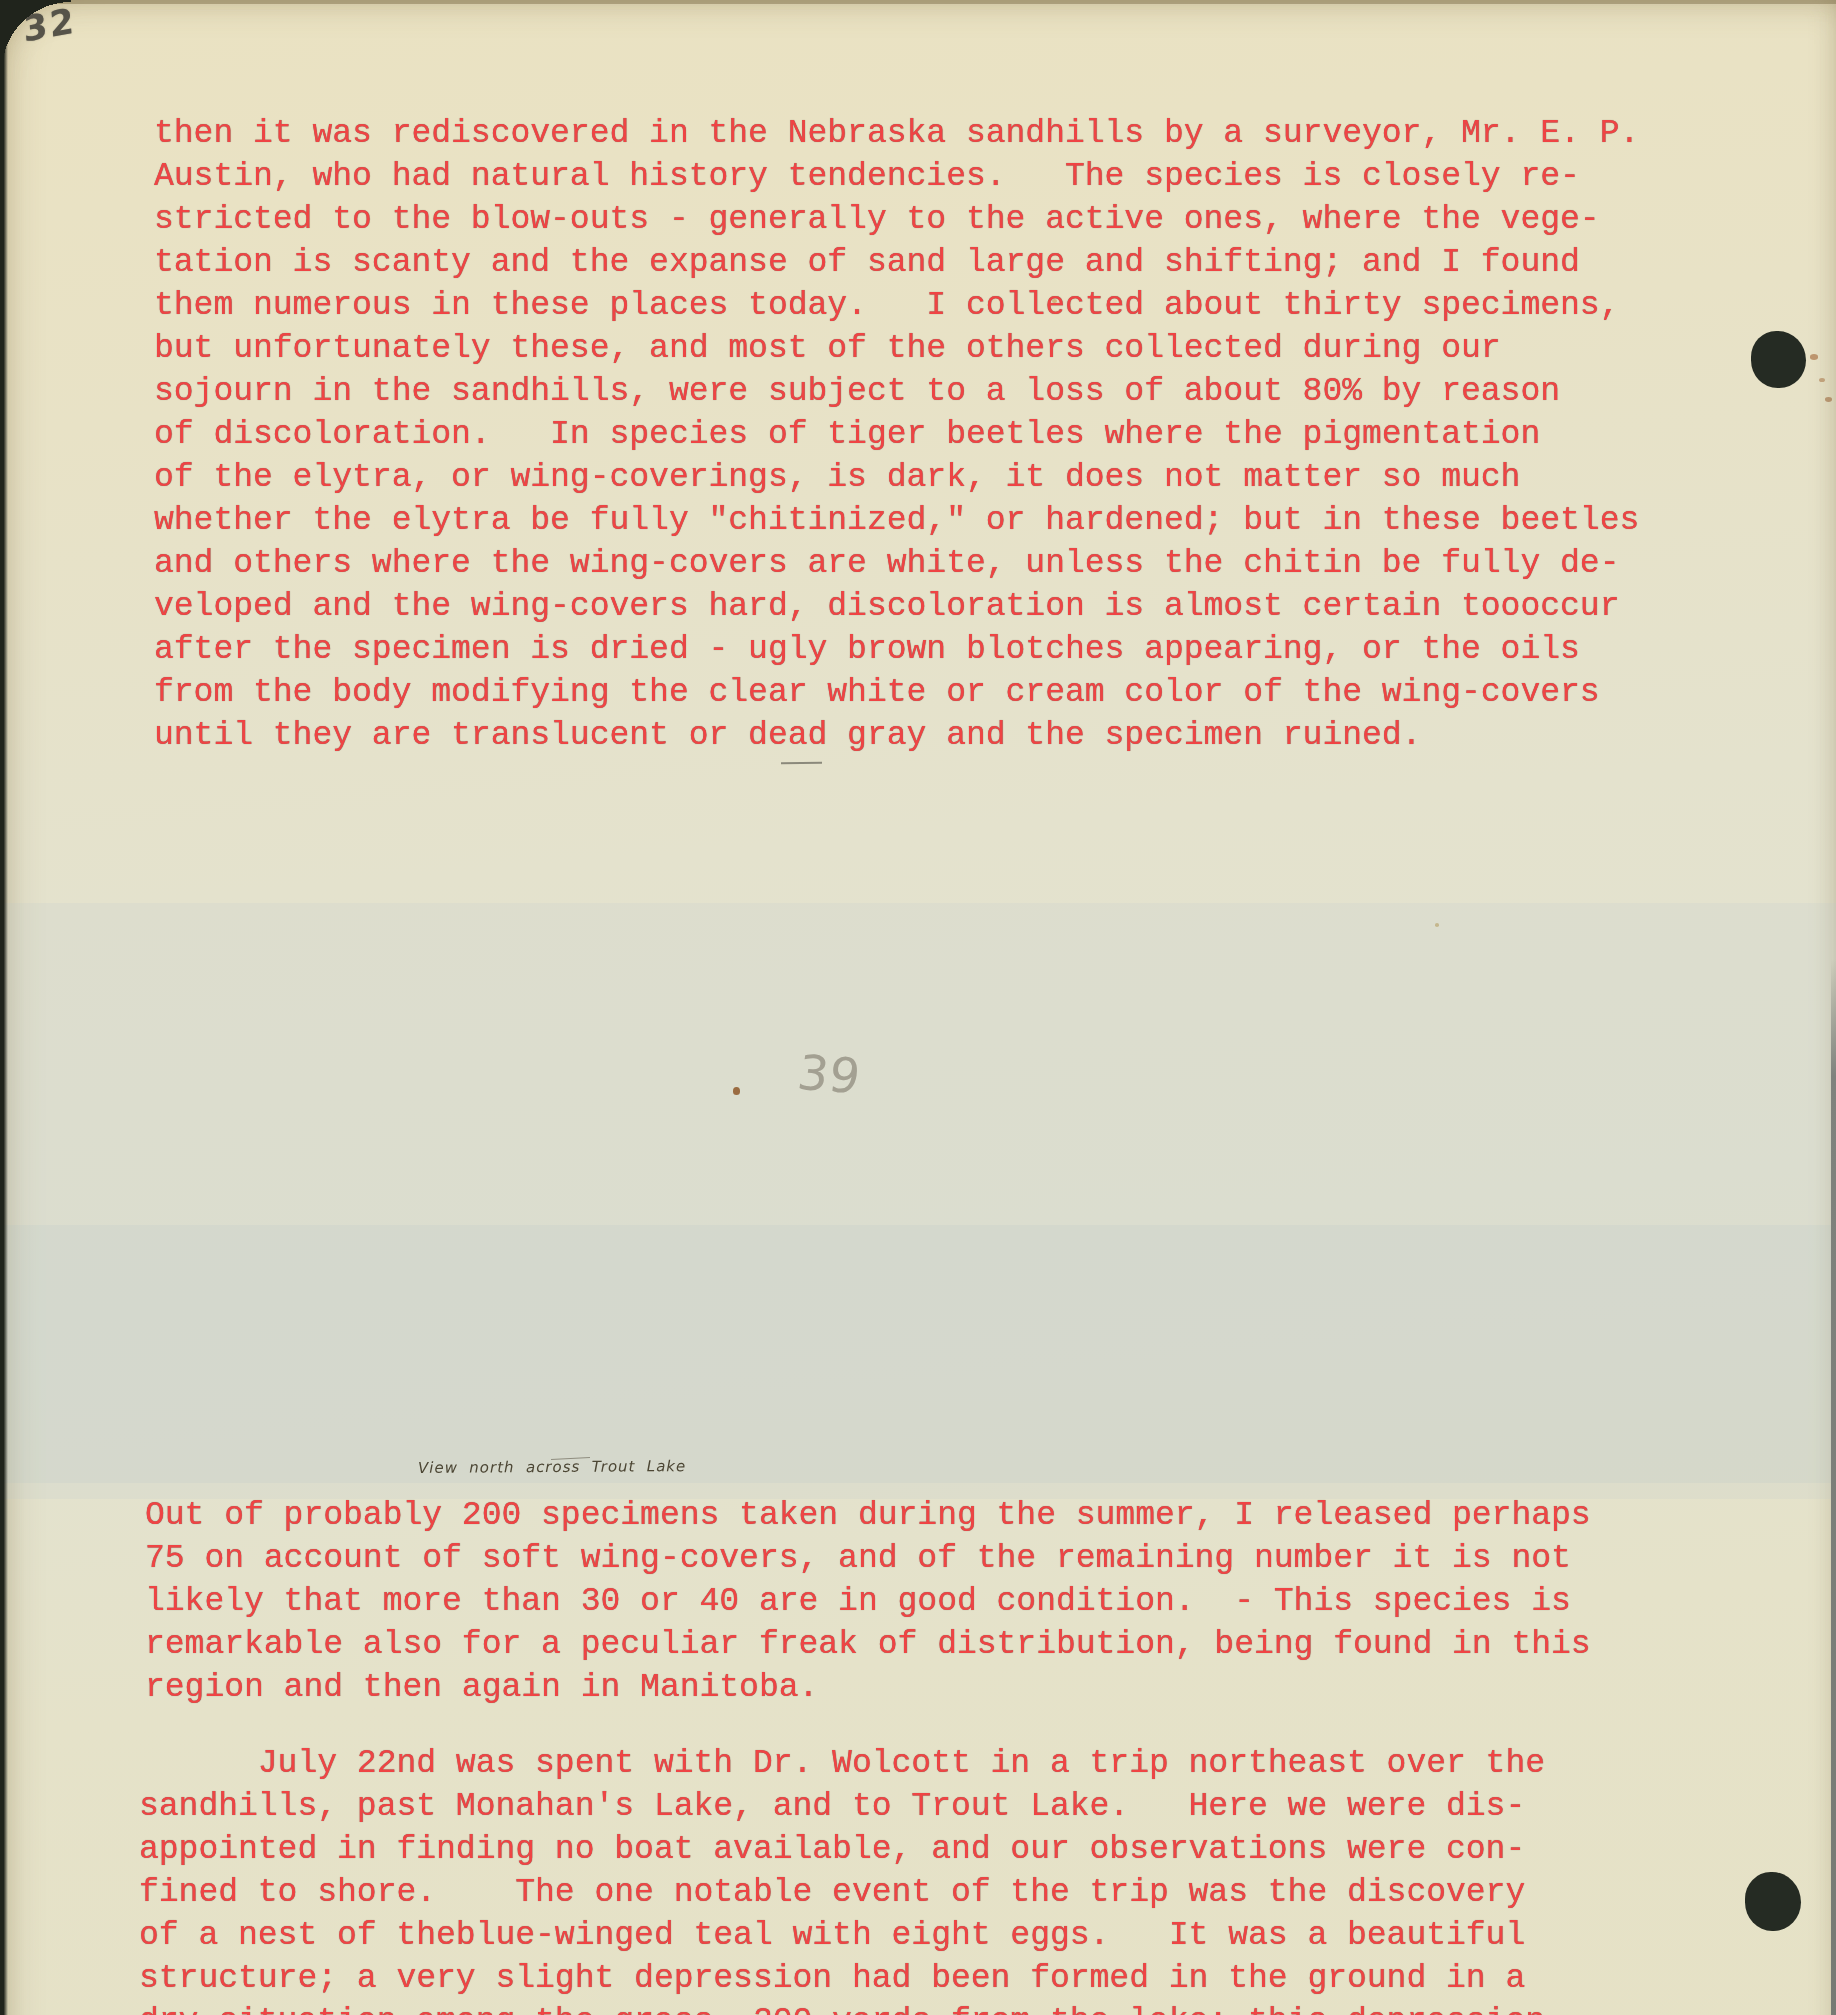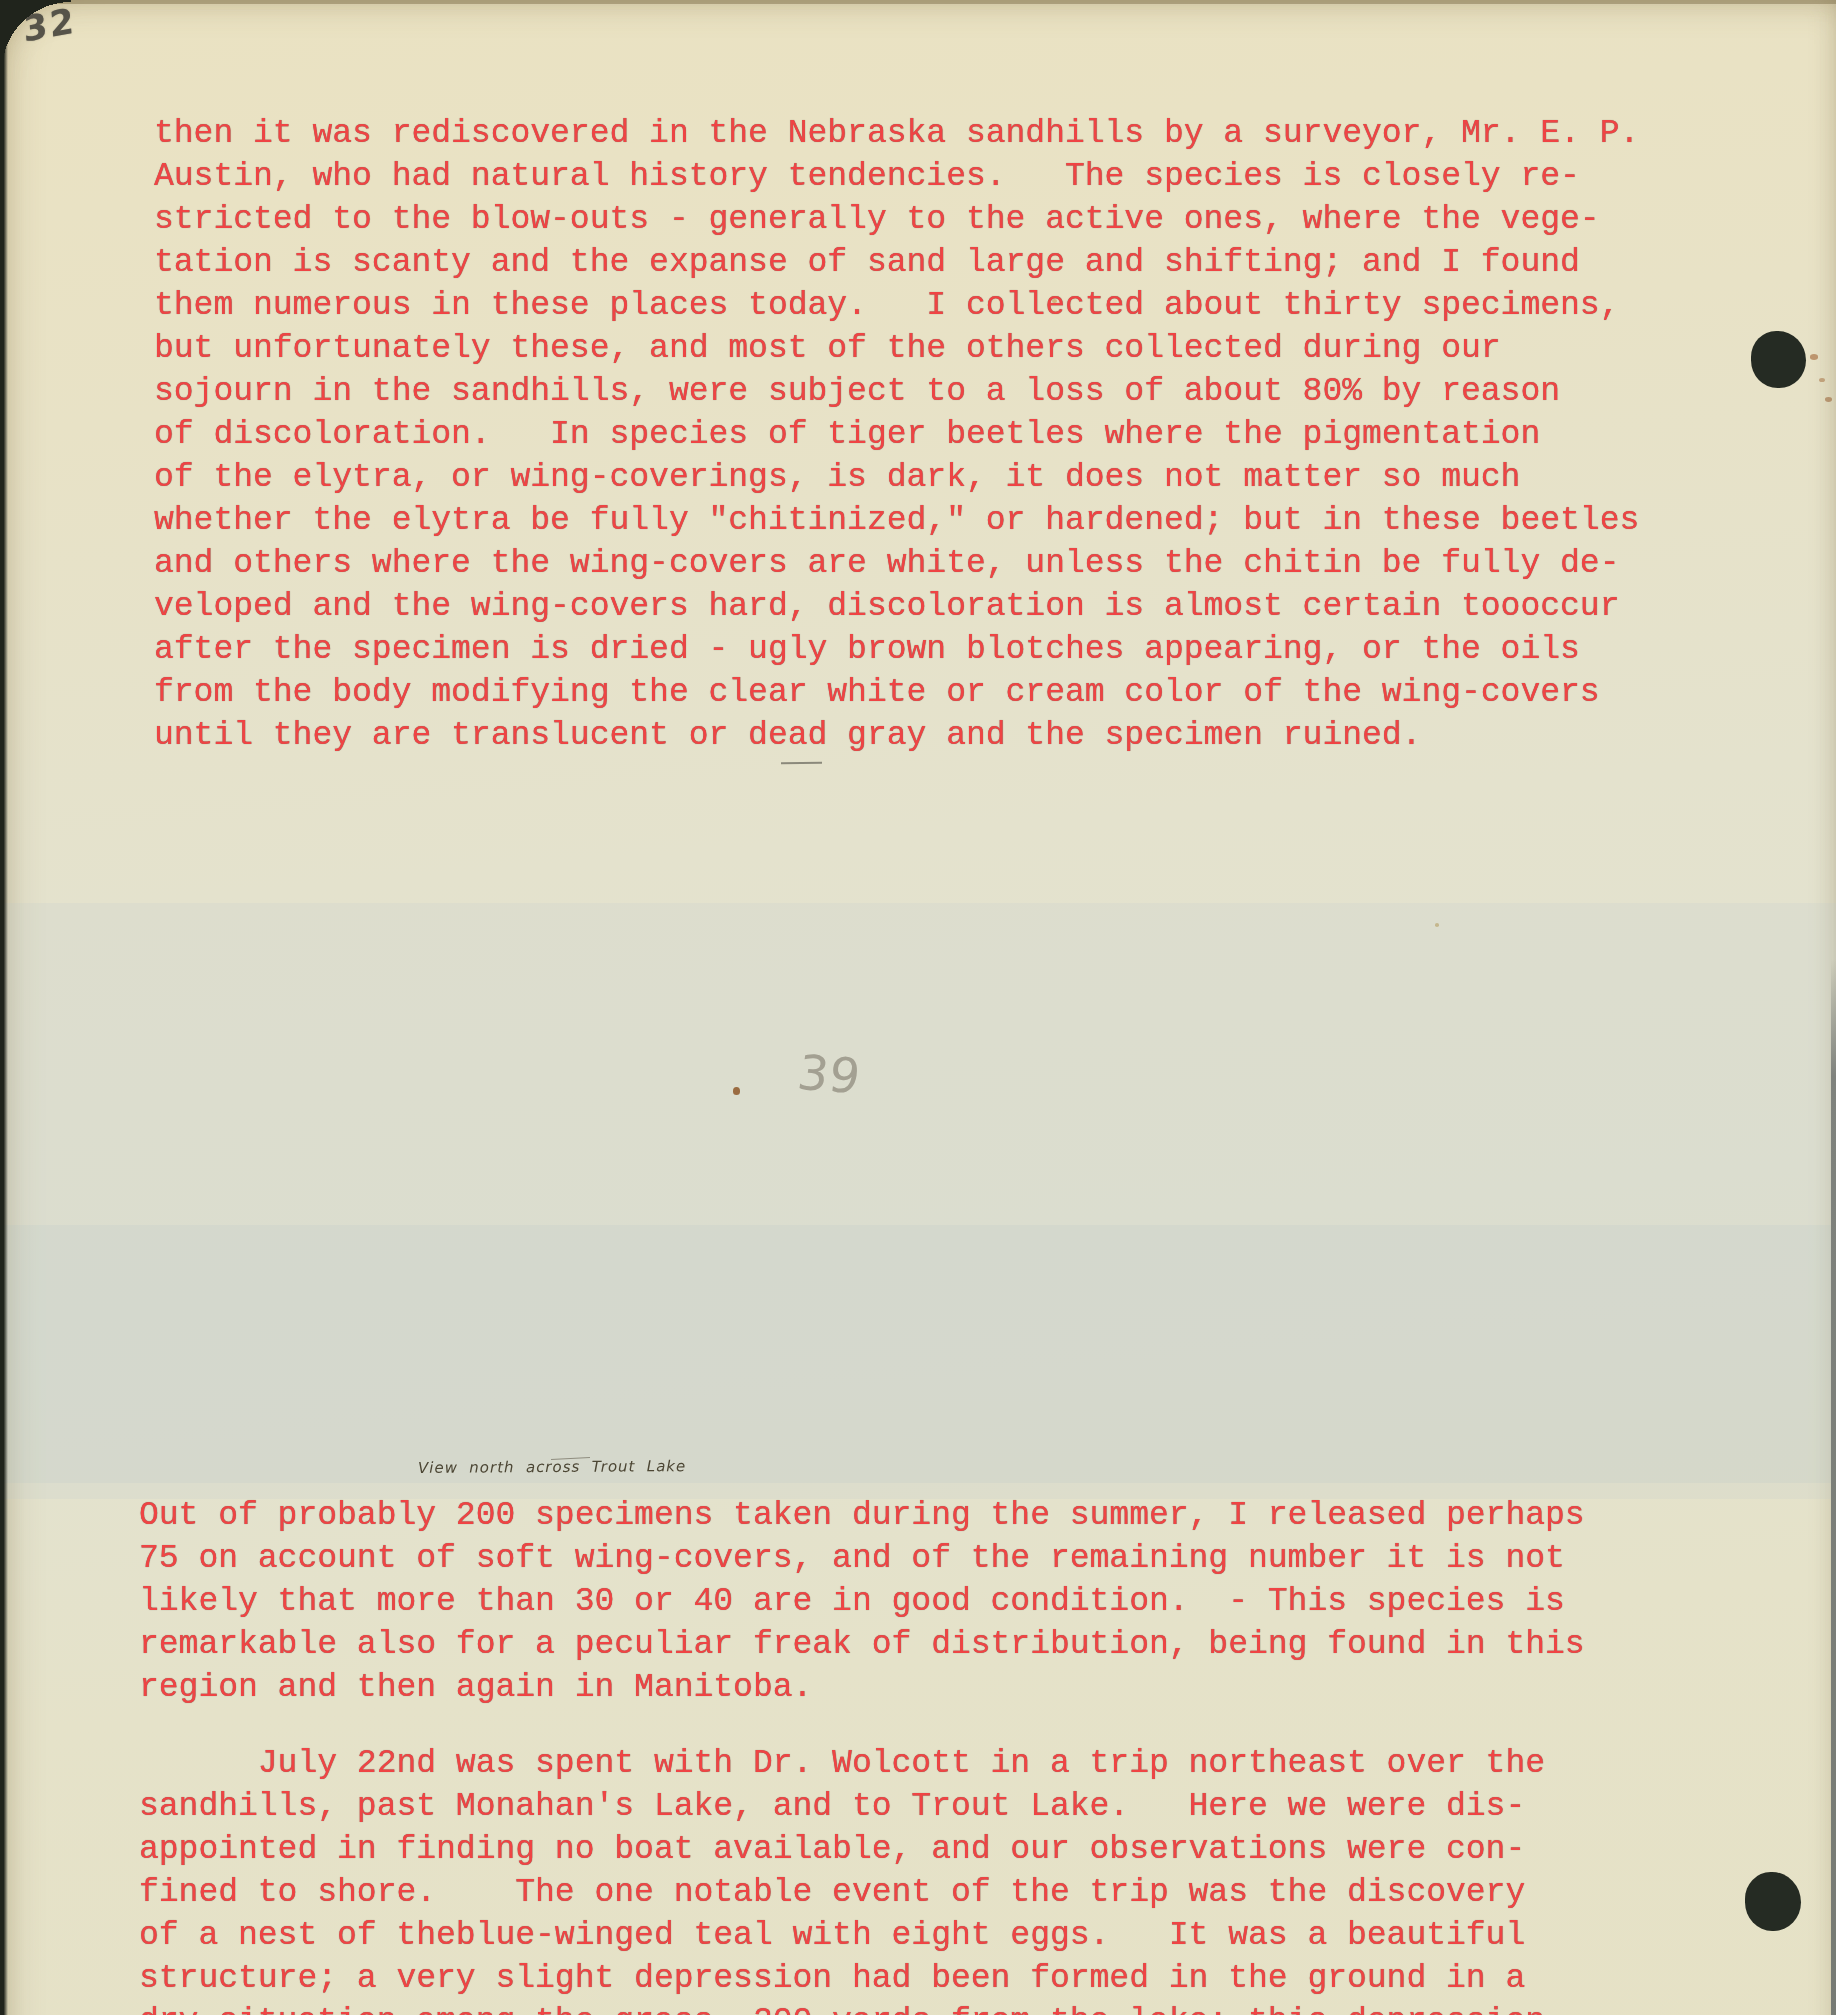--- a/index.html
+++ b/index.html
@@ -25,21 +25,21 @@
   .edge-right{position:absolute;left:1831px;top:959px;width:5.6px;height:1303px;
               background:linear-gradient(to bottom,rgba(126,130,124,0) 0,#7f827d 9%,#747871 100%);}
   .corner-tl{position:absolute;left:0;top:0;width:71px;height:71px;
              background:radial-gradient(circle at 71px 71px,rgba(32,36,28,0) 0 69px,#20241c 69px);}
   
   .typed{position:absolute;white-space:pre;font-family:"Liberation Mono",monospace;
          font-size:33px;line-height:43px;color:#ef4444;
          text-shadow:0 0 0.8px rgba(62,58,48,.65),0.4px 0.4px 0 rgba(62,58,48,.18);
          letter-spacing:0;}
   .p1{left:154px;top:112px;}
-  .p2{left:139px;top:1494px;}
+  .p2{left:145px;top:1494px;}
   .p3{left:139px;top:1742px;}
   
   .hand{position:absolute;font-family:"DejaVu Sans",sans-serif;}
   .pagenum{left:23.4px;top:4.8px;font-size:35px;font-weight:bold;color:#565349;
            transform:rotate(-10deg) skewX(-6deg);letter-spacing:2.4px;
            text-shadow:0 0 1.2px rgba(86,83,73,.5);}
   .pencil39{left:798px;top:1046px;font-size:48px;color:#a3a092;
             transform:rotate(4deg) skewX(-4deg);letter-spacing:0.8px;}
   .caption{left:418px;top:1458px;font-size:15px;font-style:italic;color:#4c4634;
            letter-spacing:1px;word-spacing:5.6px;transform:rotate(-.4deg);}

